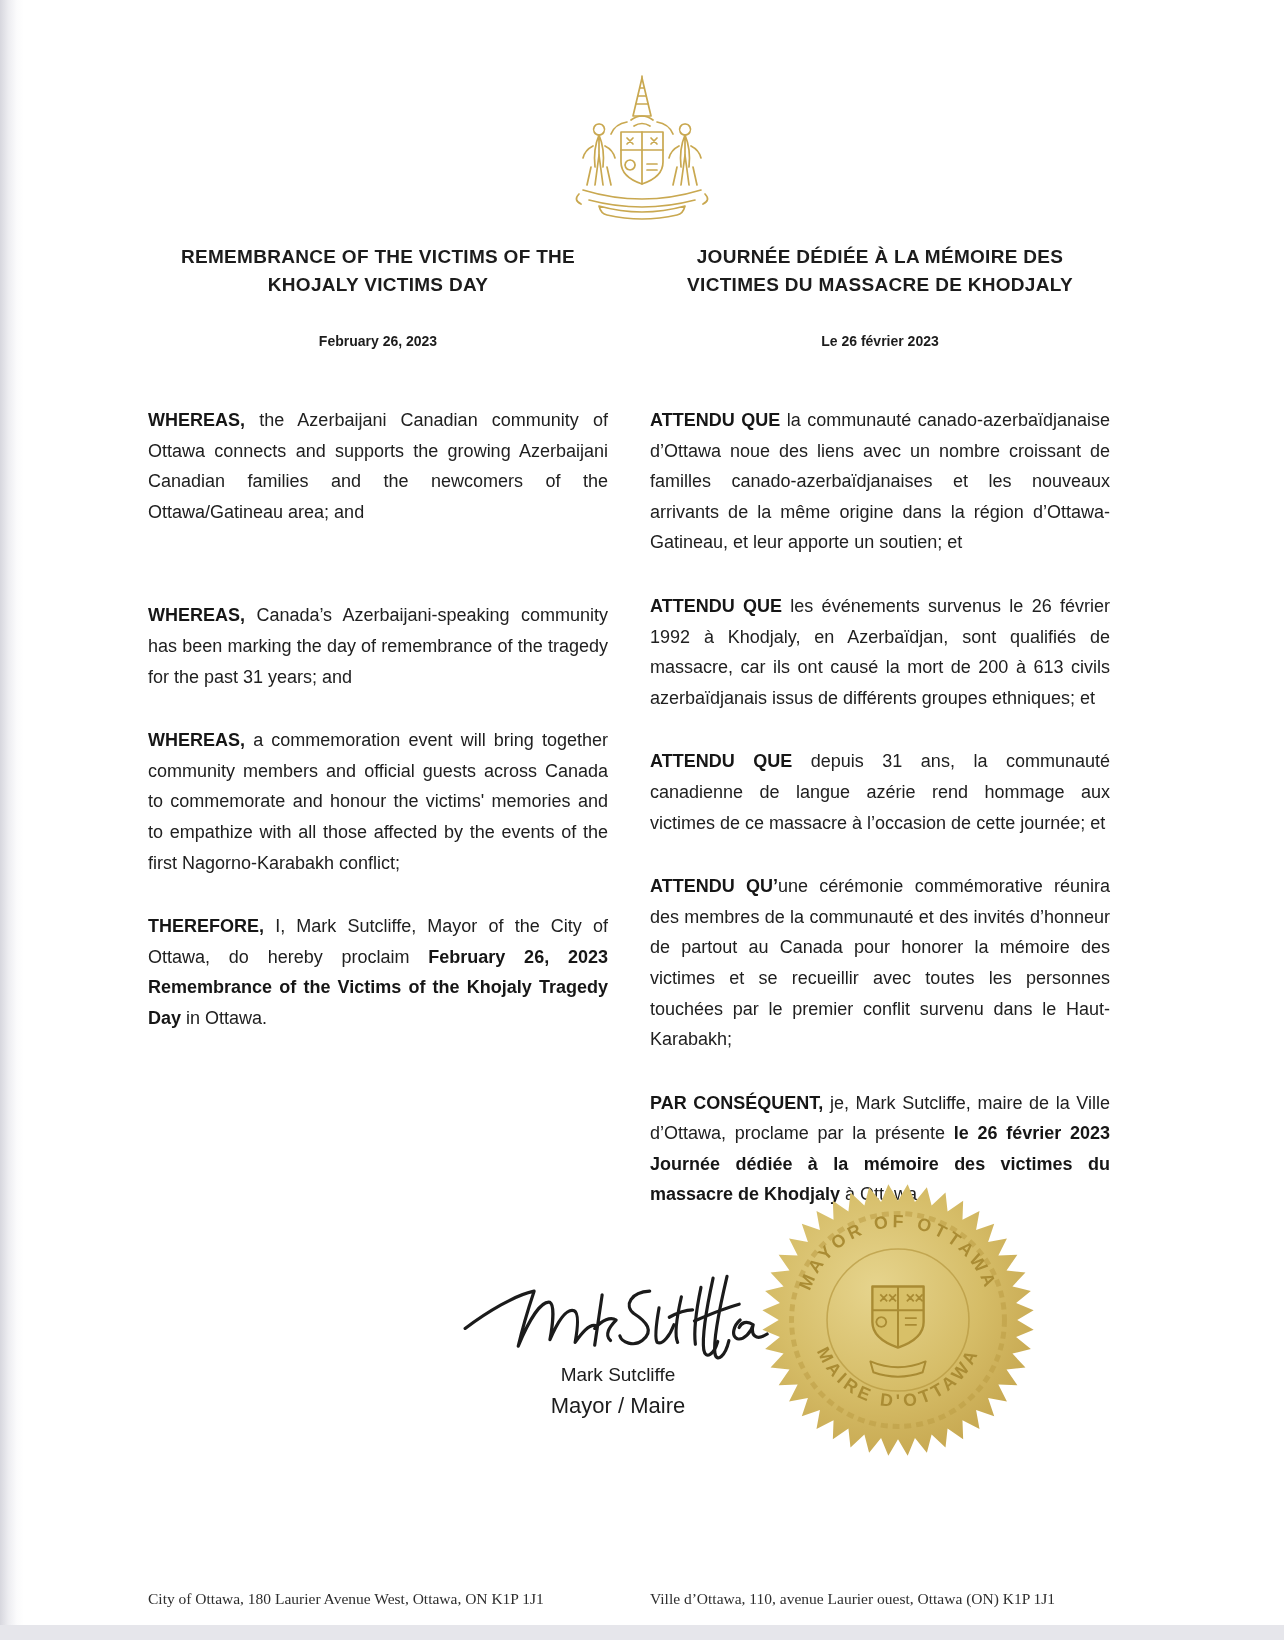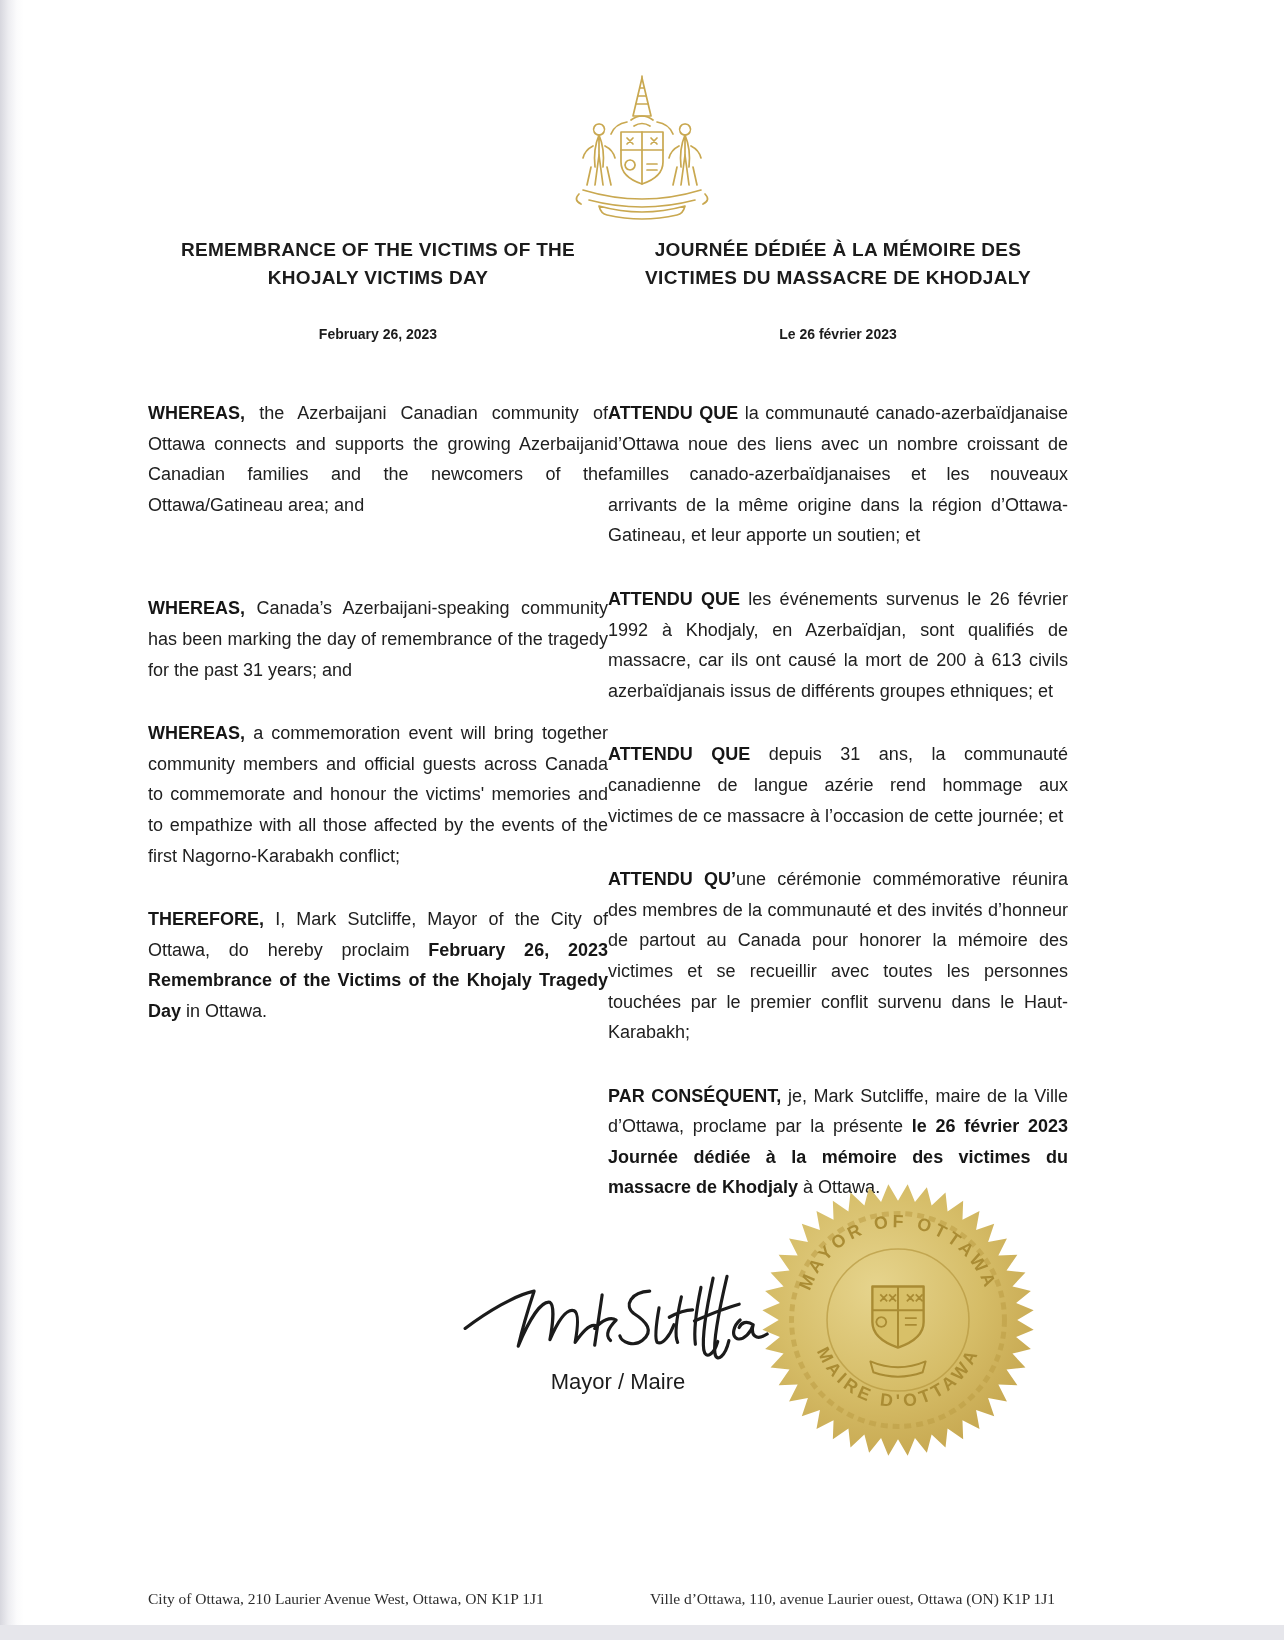--- a/index.html
+++ b/index.html
@@ -6,21 +6,21 @@
   .page{
     position:relative;width:1284px;height:1640px;background:#ffffff;overflow:hidden;
     font-family:"Liberation Sans",sans-serif;color:#1f1f1f;
   }
   .scan-edge-left{position:absolute;left:0;top:0;bottom:0;width:24px;
     background:linear-gradient(to right,#d7d7de 0%,#ededf1 35%,#fbfbfc 70%,#ffffff 100%);}
   .scan-edge-bottom{position:absolute;left:0;right:0;bottom:0;height:15px;background:#e6e6eb;}
 
   .crest{position:absolute;top:72px;left:50%;transform:translateX(-50%);width:214px;height:150px;}
 
-  .columns{position:absolute;left:148px;top:236px;width:962px;display:flex;}
+  .columns{position:absolute;left:148px;top:243px;width:962px;display:flex;gap:42px;}
   .col{width:460px;}
   .col-title{font-size:19px;font-weight:bold;text-align:center;line-height:28px;letter-spacing:.3px;color:#1c1c1c;}
   .col-date{font-size:14px;font-weight:bold;text-align:center;margin-top:34px;margin-bottom:56px;color:#1c1c1c;}
   .para{font-size:18px;line-height:30.6px;text-align:justify;margin:0 0 33px 0;color:#202020;}
   .para b{color:#161616;}
   .para.xl-gap{margin-bottom:73px;}
 
   .signature-block{position:absolute;left:408px;top:1252px;width:420px;text-align:center;}
   .signature-svg{width:330px;height:110px;display:block;margin:0 auto;}
   .sig-name{font-size:19px;margin-top:2px;color:#1c1c1c;}
@@ -115,20 +115,21 @@
         <path d="M204,42 C184,43 176,57 187,66 C201,75 209,85 196,95 C187,102 174,97 172,90"></path>
         <path d="M214,60 C211,77 209,92 212,97 C218,100 226,89 230,78"></path>
         <path d="M238,48 C233,70 230,89 234,97 M225,70 C234,65 243,62 250,62"></path>
         <path d="M259,38 C254,62 251,84 253,99"></path>
         <path d="M272,28 C265,60 260,90 262,105 C264,116 273,110 277,96"></path>
         <path d="M287,26 C279,60 272,95 274,109 C276,119 285,112 289,95"></path>
         <path d="M252,74 C268,67 285,60 300,56"></path>
         <path d="M301,73 C294,79 291,90 298,93 C305,95 313,86 315,78 C308,73 302,76 300,81 M315,78 C312,89 318,96 330,88"></path>
       </g>
     </svg>
+    <div class="sig-name">Mark Sutcliffe</div>
     <div class="sig-title">Mayor / Maire</div>
   </div>
 
   <svg class="seal" viewBox="0 0 280 280">
     <defs>
       <radialGradient id="goldGrad" cx="42%" cy="38%" r="70%">
         <stop offset="0%" stop-color="#e6d48d"></stop>
         <stop offset="55%" stop-color="#d6bd68"></stop>
         <stop offset="100%" stop-color="#c4a44c"></stop>
       </radialGradient>
@@ -148,18 +149,18 @@
       <path d="M114,106 h52 v36 q0,17 -26,26 q-26,-9 -26,-26 Z" fill="#d8c068"></path>
       <path d="M140,106 v62 M114,130 h52" stroke-width="2"></path>
       <path d="M122,114 l7,7 m0,-7 l-7,7 M131,114 l7,7 m0,-7 l-7,7" stroke-width="1.8"></path>
       <path d="M149,114 l7,7 m0,-7 l-7,7 M158,114 l7,7 m0,-7 l-7,7" stroke-width="1.8"></path>
       <path d="M123,137 a5,5 0 1 0 .1,0 M147,138 h12 m-12,7 h12" stroke-width="1.8"></path>
       <path d="M112,182 q28,12 56,0 l-3,11 q-25,9 -50,0 Z" stroke-width="2"></path>
     </g>
   </svg>
 
   <div class="footer">
-    <span>City of Ottawa, 210 Laurier Avenue West, Ottawa, ON   K1P 1J1</span>
+    <span>City of Ottawa, 180 Laurier Avenue West, Ottawa, ON   K1P 1J1</span>
     <span>Ville d’Ottawa, 110, avenue Laurier ouest, Ottawa (ON)  K1P 1J1</span>
   </div>
 
   <div class="scan-edge-bottom"></div>
 </div>
 
 </body></html>

